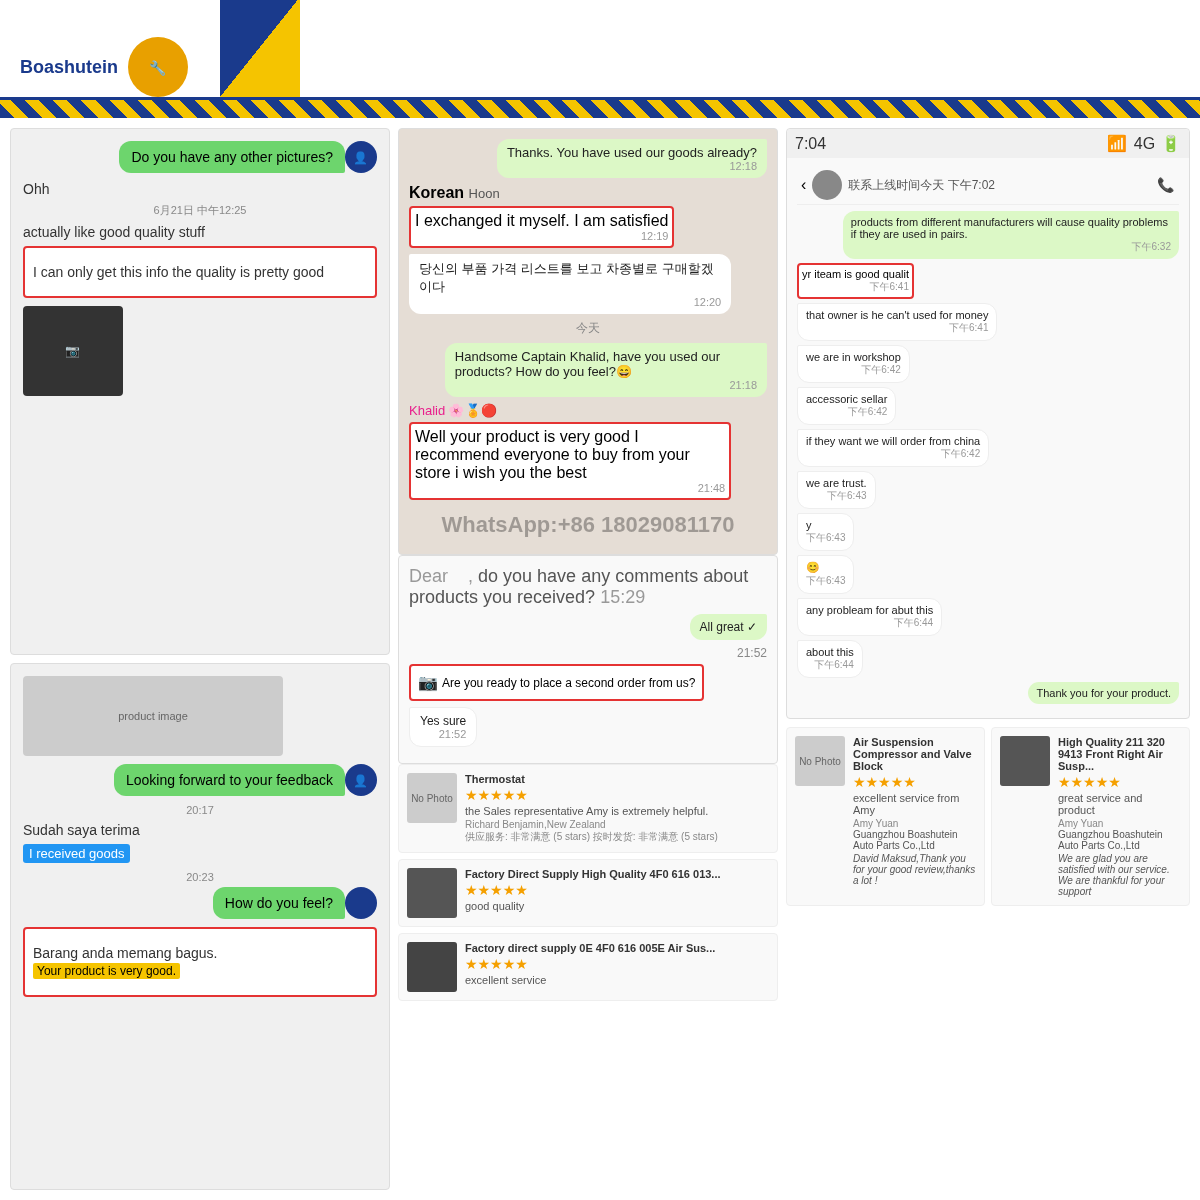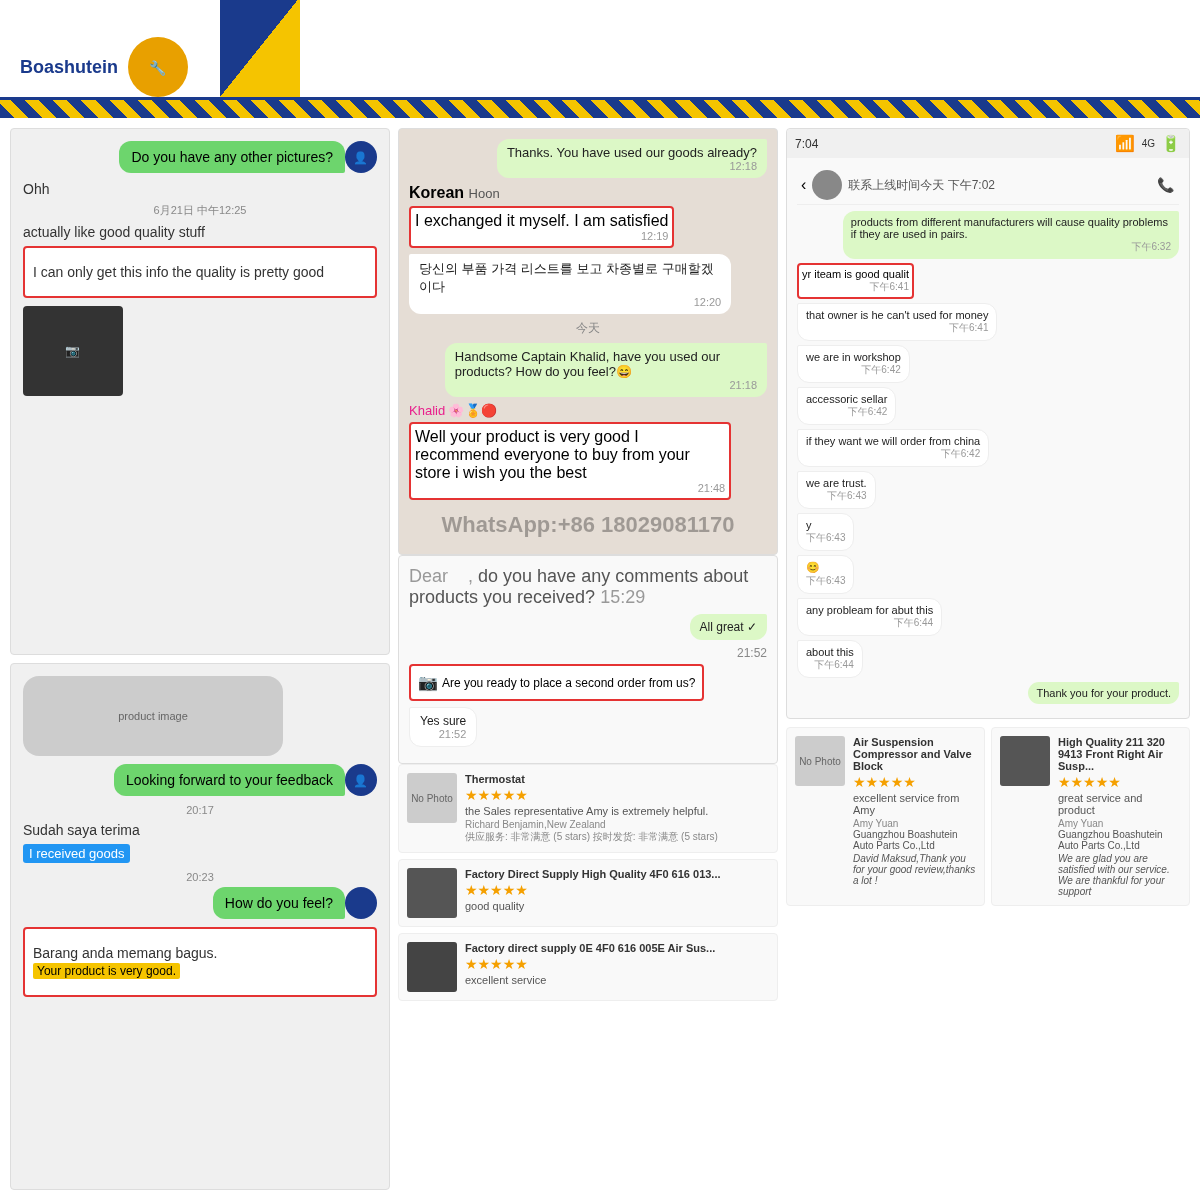--- a/index.html
+++ b/index.html
@@ -357,26 +357,26 @@
 
     .mobile-header {
       display: flex;
       align-items: center;
       background: #f0f0f0;
       padding: 5px 8px;
       margin: -10px -10px 8px -10px;
       border-radius: 4px 4px 0 0;
     }
     .mobile-time {
-      font-size: 12px;
+      font-size: 16px;
       color: #333;
     }
     .mobile-status {
       margin-left: auto;
-      font-size: 10px;
+      font-size: 16px;
       color: #333;
     }
 
     .mob-msg-right {
       background: #dcf8c6;
       border-radius: 12px 2px 12px 12px;
       padding: 5px 8px;
       font-size: 11px;
       color: #222;
       margin-bottom: 4px;
@@ -455,21 +455,21 @@
       <div class="chat-text-left">Ohh</div>
       <div class="chat-timestamp">6月21日 中午12:25</div>
       <div class="chat-text-left">actually like good quality stuff</div>
       <div class="chat-highlighted">I can only get this info the quality is pretty good</div>
       <div class="chat-image-placeholder">
         <span style="color:#888;font-size:12px;">📷</span>
       </div>
     </div>
 
     <div class="chat-panel">
-      <div style="background:#ccc;width:260px;height:80px;border-radius:16px;margin-bottom:8px;display:flex;align-items:center;justify-content:center;">
+      <div style="background:#ccc;width:260px;height:80px;border-radius:4px;margin-bottom:8px;display:flex;align-items:center;justify-content:center;">
         <span style="font-size:11px;color:#666;">product image</span>
       </div>
       <div class="chat-bubble-right">
         <div class="chat-bubble-green">Looking forward to your feedback</div>
         <div class="avatar-small">
           <svg width="28" height="28" viewBox="0 0 28 28">
               <circle cx="14" cy="14" r="14" fill="#1a3a8c"></circle>
               <text x="14" y="19" text-anchor="middle" font-size="12" fill="#fff">👤</text>
             </svg>
         </div>

